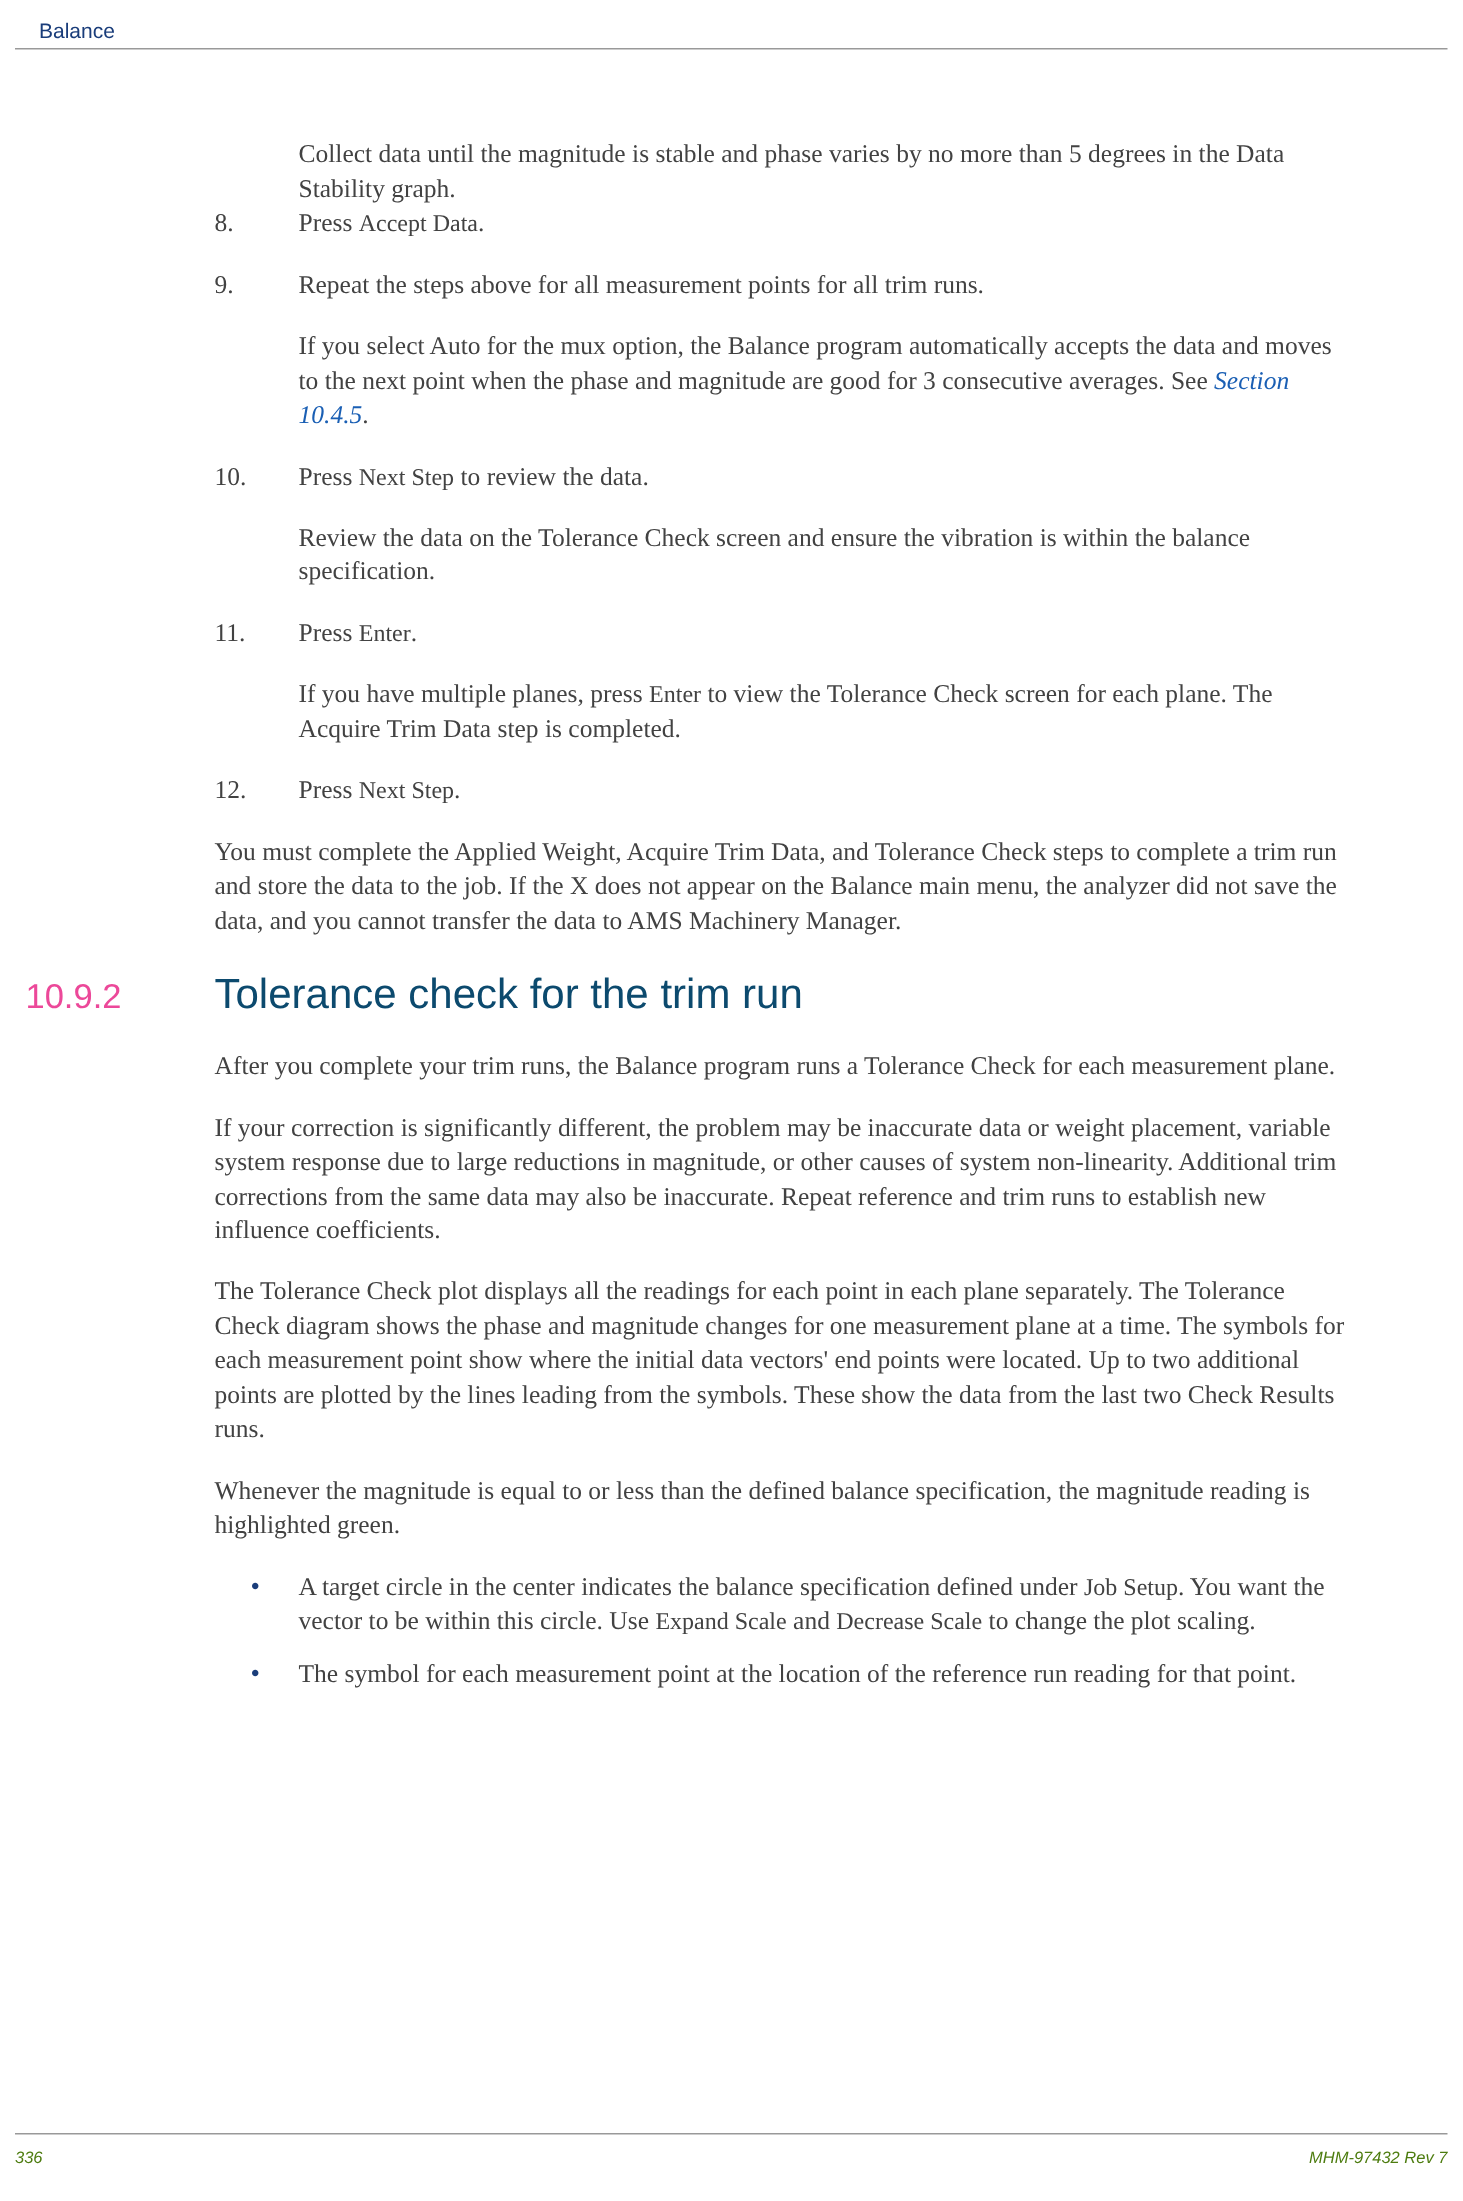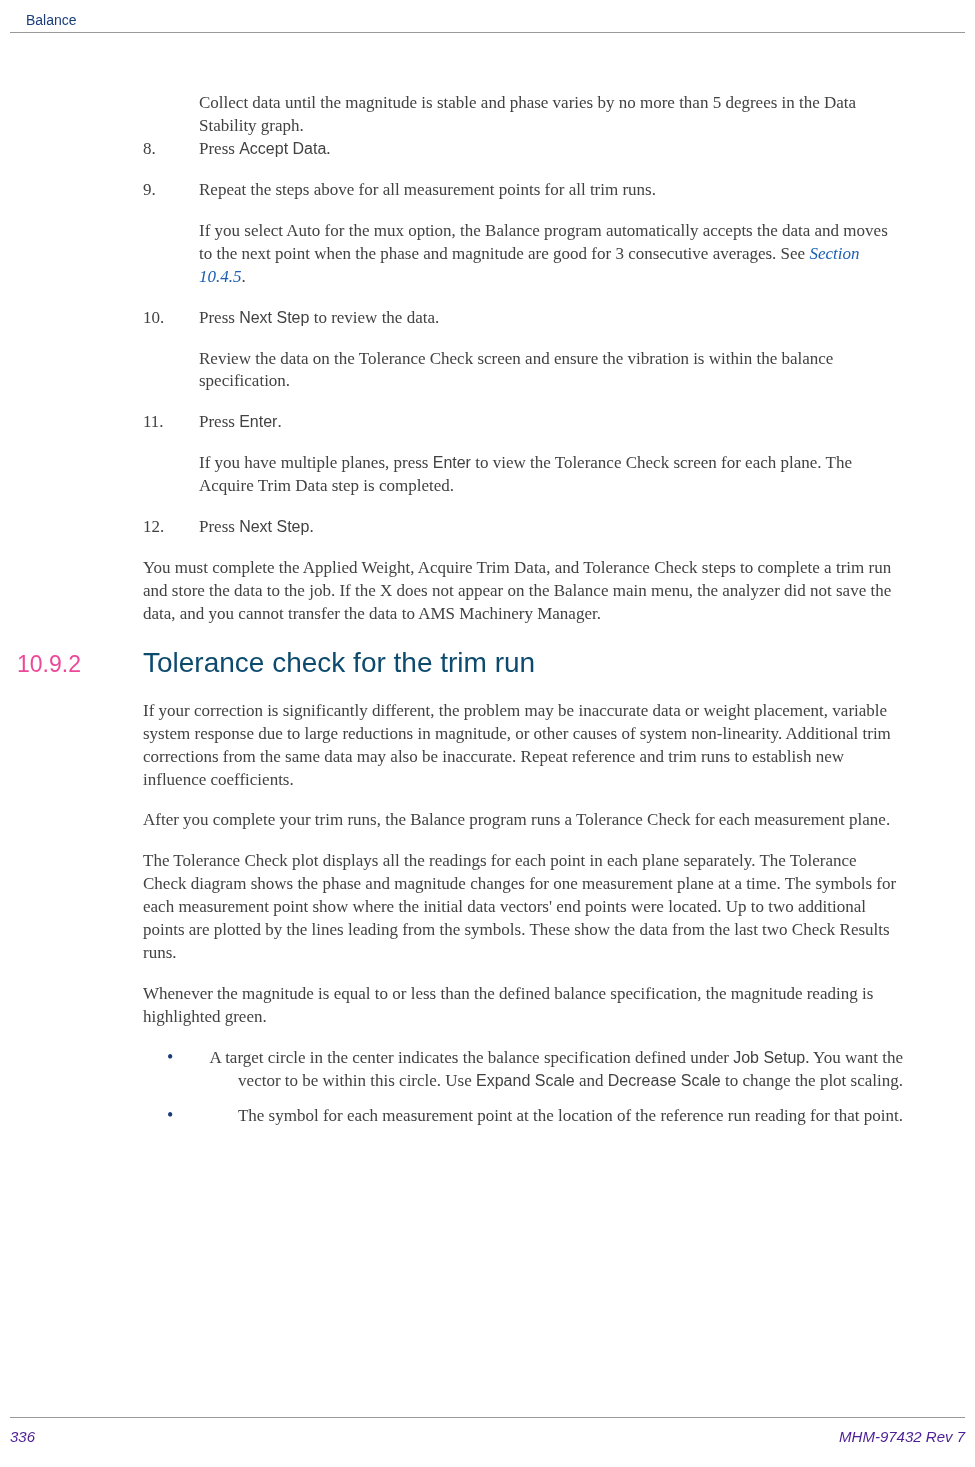--- a/index.html
+++ b/index.html
@@ -47,21 +47,21 @@
       width: 56px;
       flex-shrink: 0;
     }
     .step-body {
       flex: 1;
     }
     .step-sub {
       margin-top: 18px;
     }
     .ui-label {
-      font-family: Liberation Sans, sans-serif;
+      font-family: Liberation Serif, serif;
       font-size: 16px;
     }
     .link {
       color: #1a5fb4;
       font-style: italic;
     }
     .closing-para {
       margin-top: 0;
       margin-bottom: 32px;
     }
@@ -94,38 +94,37 @@
     }
     .bullet-mark {
       width: 32px;
       flex-shrink: 0;
       color: #1a3d7a;
       font-size: 18px;
       line-height: 1.2;
     }
     .bullet-body {
       flex: 1;
-      text-align: right;
     }
     .footer {
       position: absolute;
       bottom: 22px;
       left: 10px;
       right: 10px;
     }
     .footer-line {
       height: 1px;
       background: #999;
       margin-bottom: 10px;
     }
     .footer-row {
       display: flex;
       justify-content: space-between;
-      color: #4c1d95;
-      font-size: 15px;
+      color: #4d7c0f;
+      font-size: 11px;
       font-family: Arial, sans-serif;
       font-style: italic;
     }
   </style>
 </head>
 <body>
 
 <div class="header-title">Balance</div>
 <div class="header-line"></div>
 
@@ -170,22 +169,22 @@
     </div>
 
   <div class="body-para closing-para">You must complete the Applied Weight, Acquire Trim Data, and Tolerance Check steps to complete a trim run and store the data to the job. If the X does not appear on the Balance main menu, the analyzer did not save the data, and you cannot transfer the data to AMS Machinery Manager.</div>
 
   <div class="section-row">
     <div class="section-num">10.9.2</div>
     <div class="section-title">Tolerance check for the trim run</div>
   </div>
 
   <div id="body-container">
+      <div class="body-para">After you complete your trim runs, the Balance program runs a Tolerance Check for each measurement plane.</div>
       <div class="body-para">If your correction is significantly different, the problem may be inaccurate data or weight placement, variable system response due to large reductions in magnitude, or other causes of system non-linearity. Additional trim corrections from the same data may also be inaccurate. Repeat reference and trim runs to establish new influence coefficients.</div>
-      <div class="body-para">After you complete your trim runs, the Balance program runs a Tolerance Check for each measurement plane.</div>
       <div class="body-para">The Tolerance Check plot displays all the readings for each point in each plane separately. The Tolerance Check diagram shows the phase and magnitude changes for one measurement plane at a time. The symbols for each measurement point show where the initial data vectors' end points were located. Up to two additional points are plotted by the lines leading from the symbols. These show the data from the last two Check Results runs.</div>
       <div class="body-para">Whenever the magnitude is equal to or less than the defined balance specification, the magnitude reading is highlighted green.</div>
     </div>
 
   <div id="bullets-container">
       <div class="bullet-item">
         <div class="bullet-mark">•</div>
         <div class="bullet-body"><span>A target circle in the center indicates the balance specification defined under </span><span class="ui-label">Job Setup</span><span>. You want the vector to be within this circle. Use </span><span class="ui-label">Expand Scale</span><span> and </span><span class="ui-label">Decrease Scale</span><span> to change the plot scaling.</span></div>
       </div>
       <div class="bullet-item">

